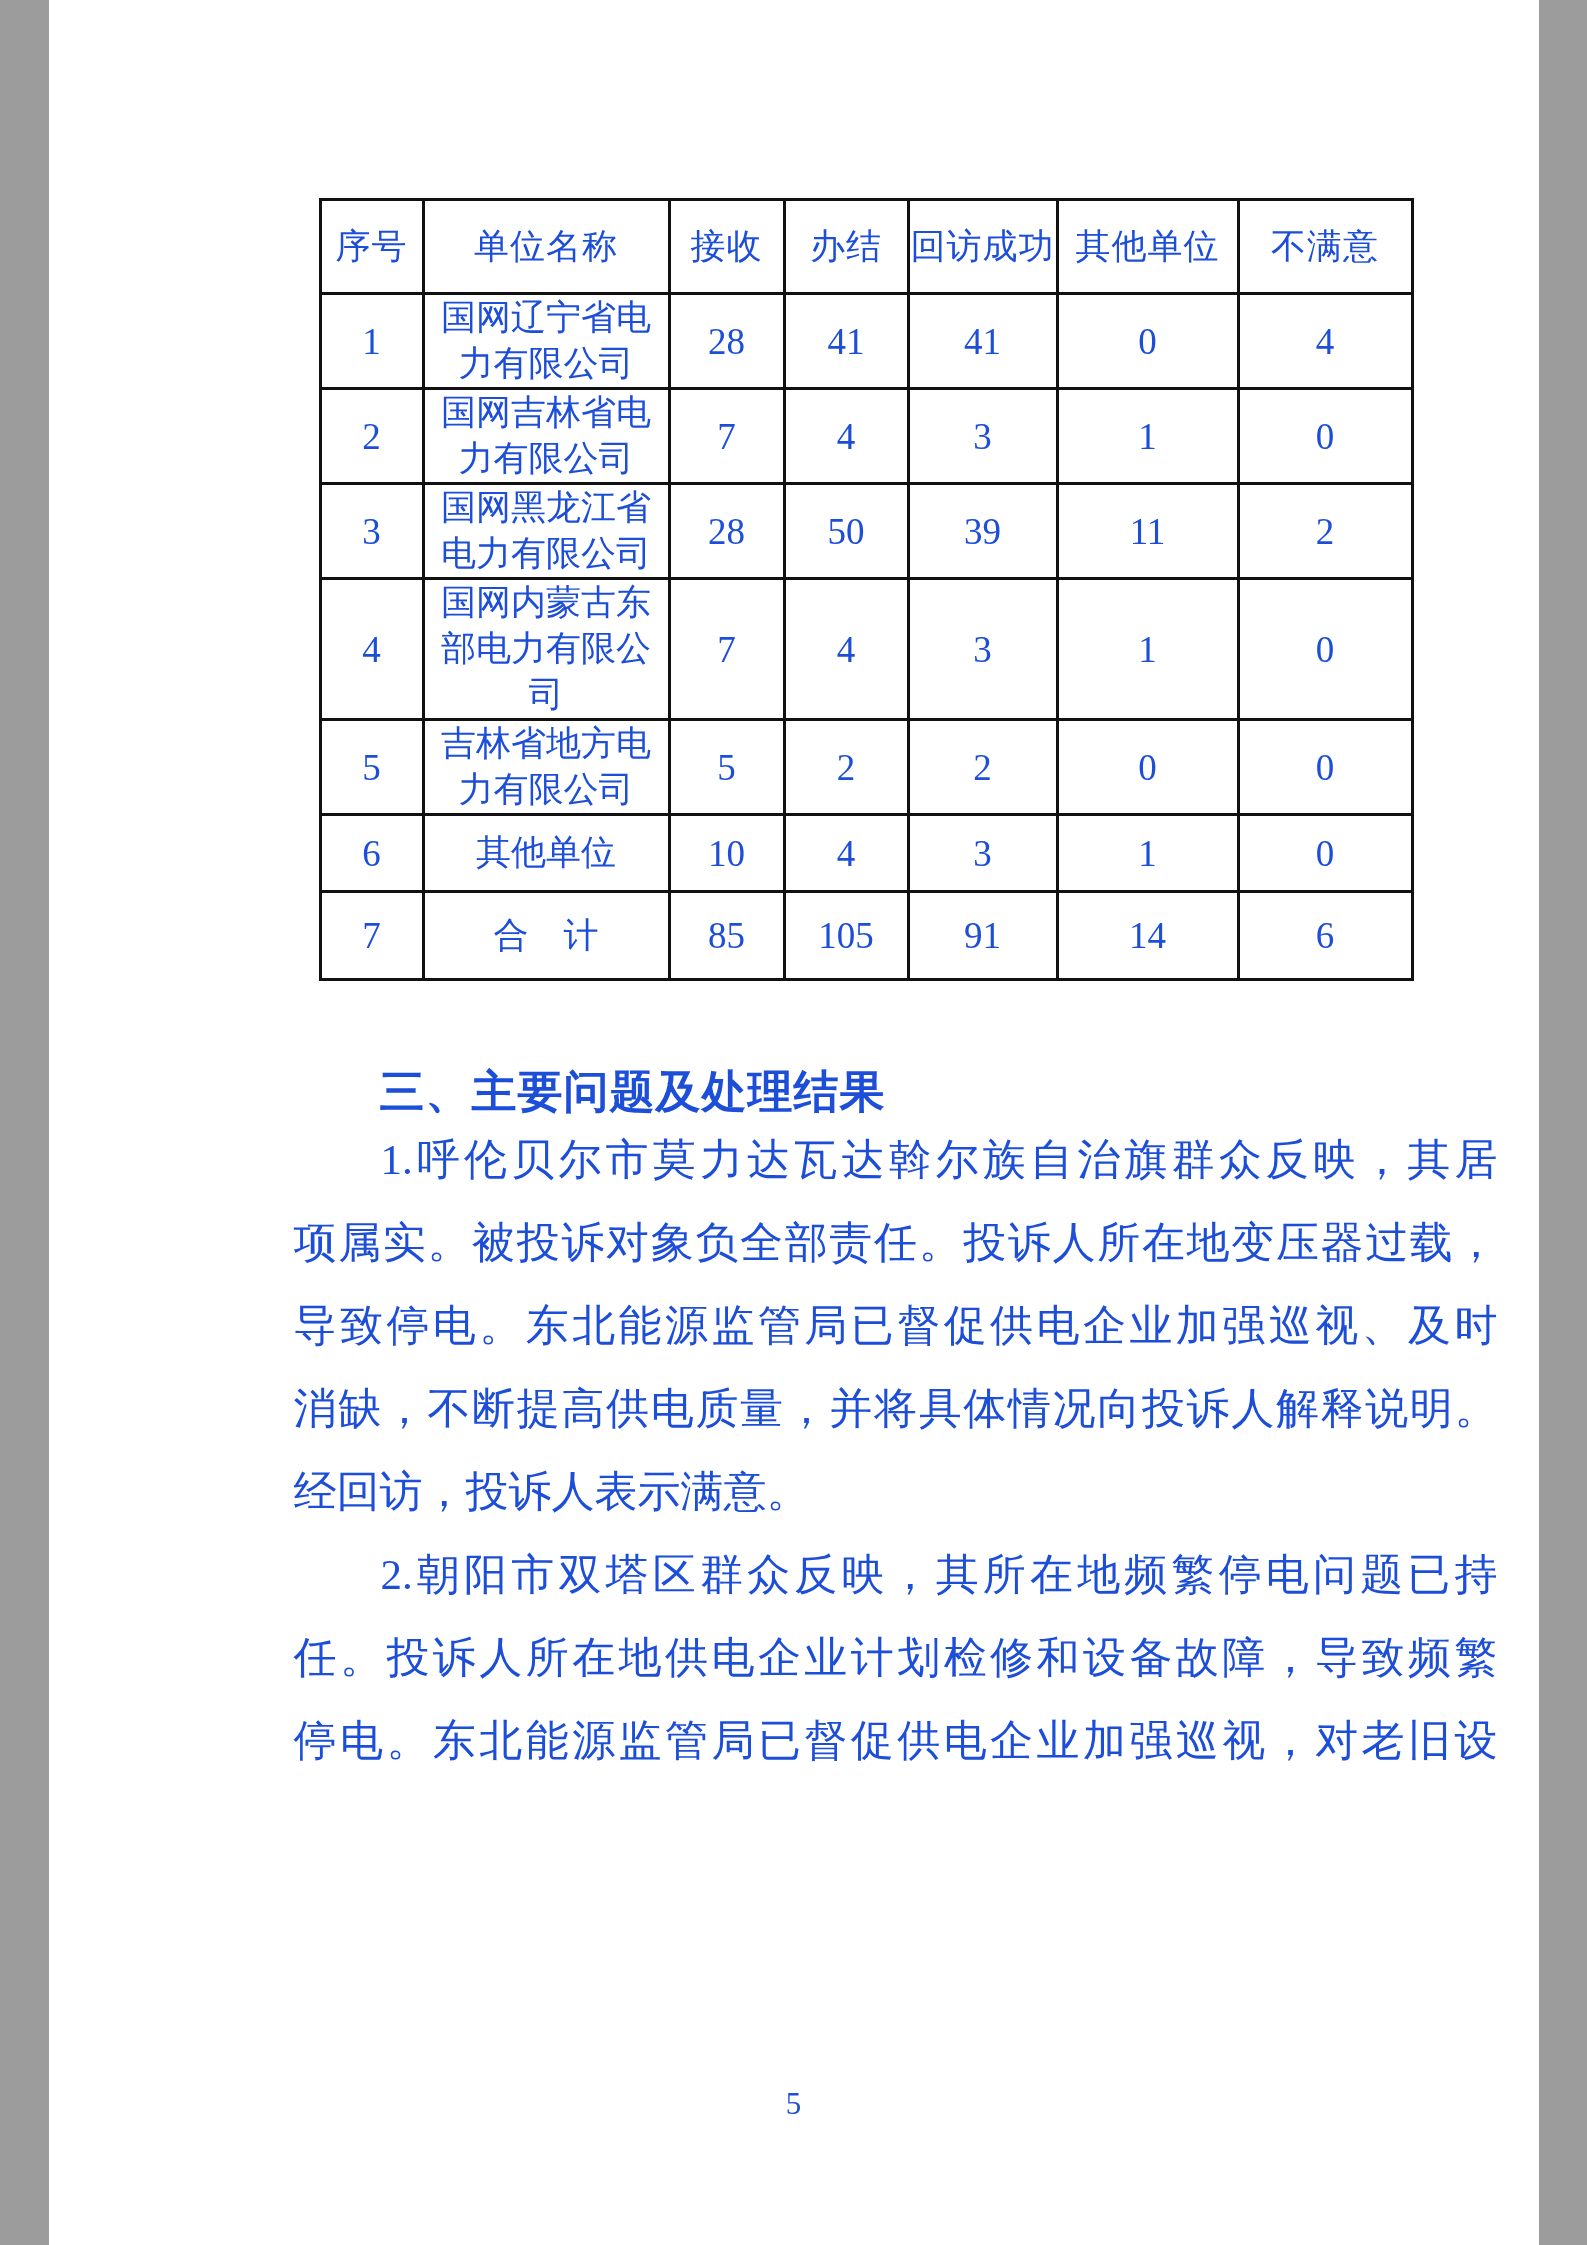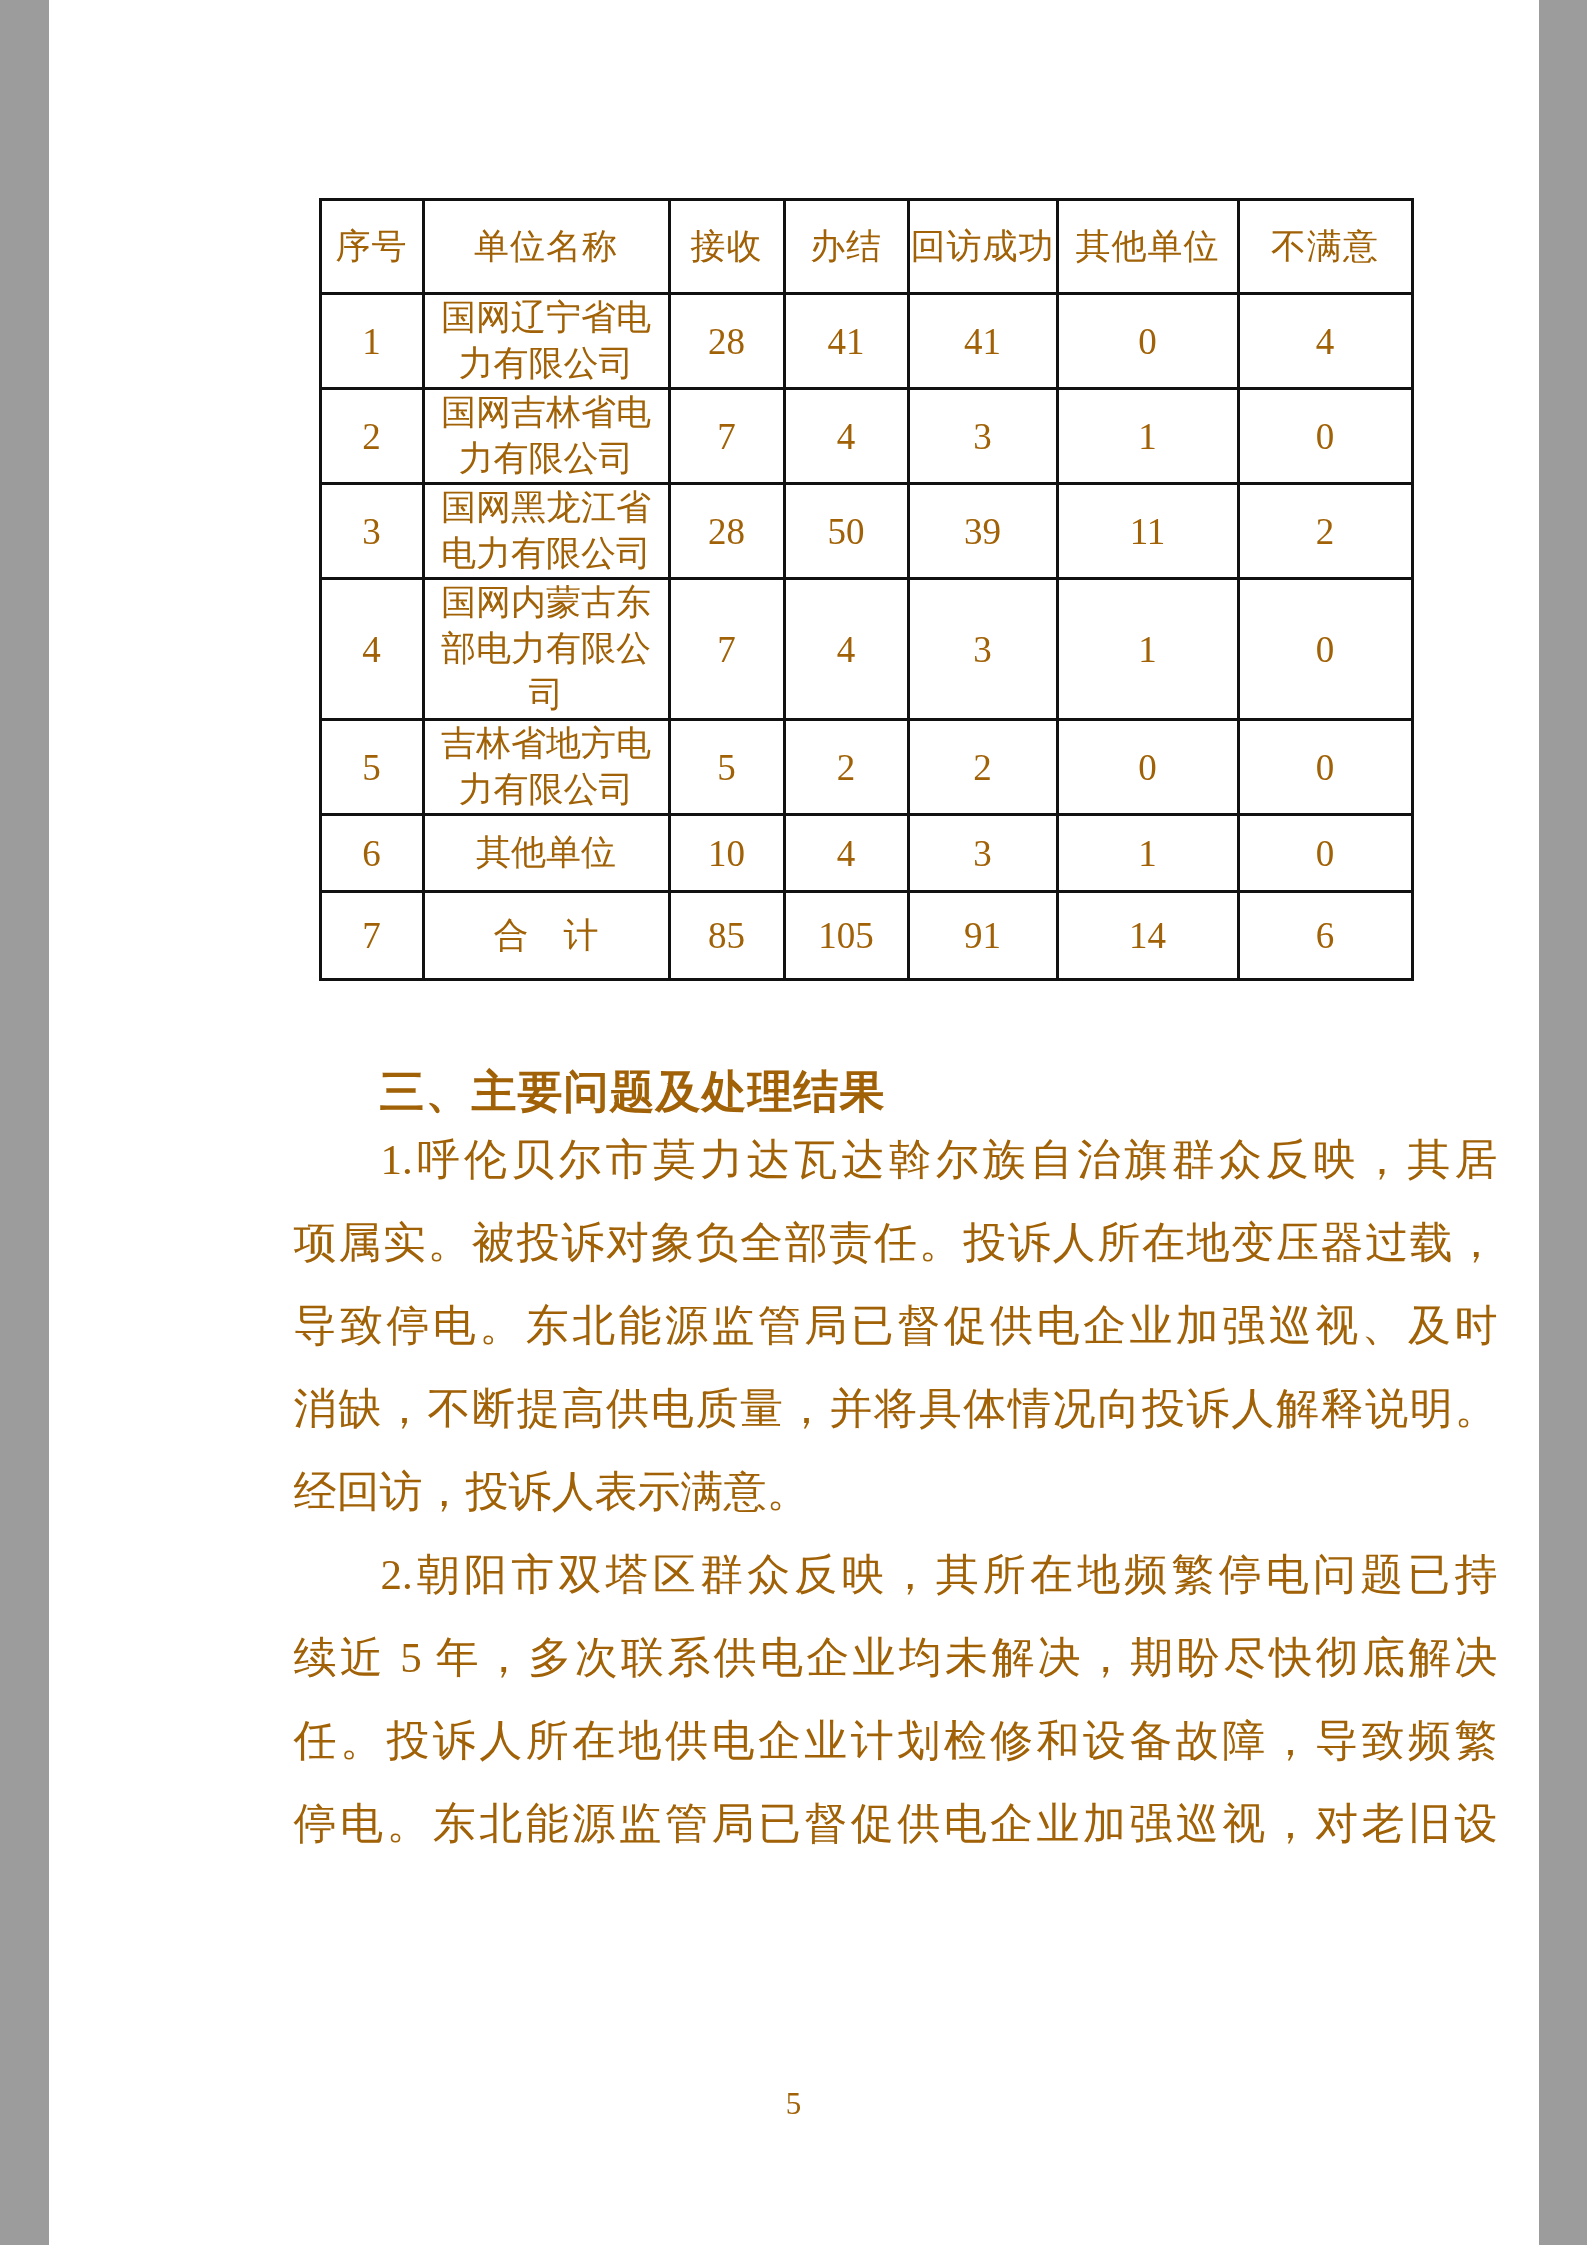--- a/index.html
+++ b/index.html
@@ -4,21 +4,21 @@
 <style>
   * { margin: 0; padding: 0; box-sizing: border-box; }
   html, body { background: #9c9c9c; }
   .page {
     position: relative;
     width: 1490px;
     height: 2245px;
     background: #ffffff;
     margin: 0 auto;
     font-family: "Liberation Serif", "DejaVu Serif", serif;
-    color: #a16207;
+    color: #1d4ed8;
     overflow: hidden;
     padding-left: 44px;
   }
   
   table.stats {
     position: absolute;
     left: 270px;
     top: 198px;
     width: 1092px;
     border-collapse: collapse;
@@ -200,20 +200,19 @@
 
   <div class="heading">三、主要问题及处理结果</div>
 
   <div class="body-text" id="paragraphs">
       <div class="line indent">1.呼伦贝尔市莫力达瓦达斡尔族自治旗群众反映，其居</div>
       <div class="line">项属实。被投诉对象负全部责任。投诉人所在地变压器过载，</div>
       <div class="line">导致停电。东北能源监管局已督促供电企业加强巡视、及时</div>
       <div class="line">消缺，不断提高供电质量，并将具体情况向投诉人解释说明。</div>
       <div class="line flush">经回访，投诉人表示满意。</div>
       <div class="line indent">2.朝阳市双塔区群众反映，其所在地频繁停电问题已持</div>
-      <div class="line">续近 5 年，多次联系供电企业均未解决，期盼尽快彻底解决</div>
       <div class="line">任。投诉人所在地供电企业计划检修和设备故障，导致频繁</div>
       <div class="line">停电。东北能源监管局已督促供电企业加强巡视，对老旧设</div>
     </div>
 
   <div class="page-number">5</div>
 
 </div>
 
 </body></html>

